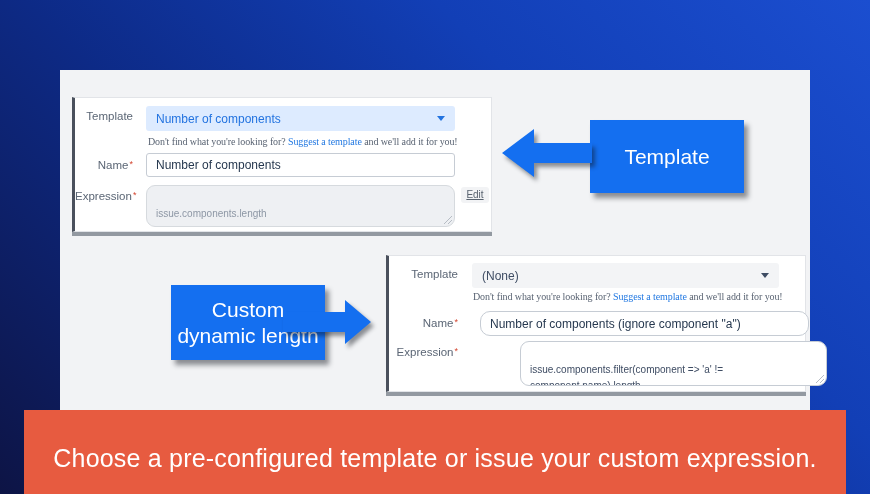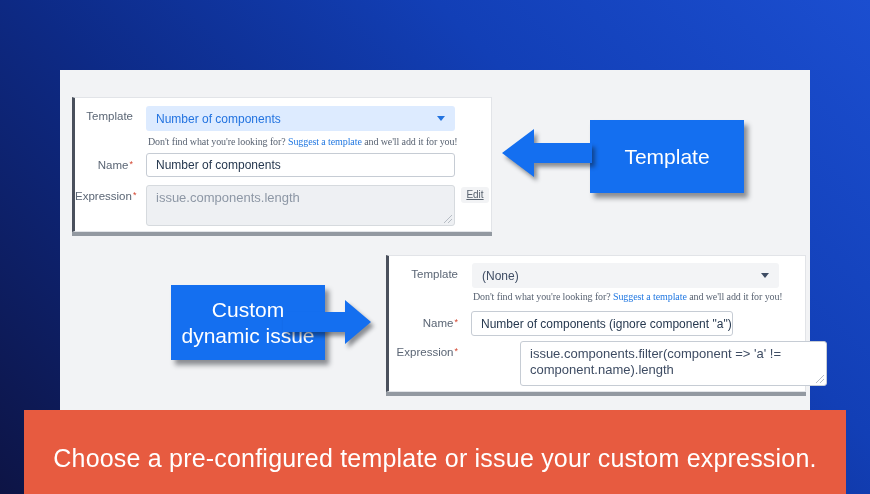--- a/index.html
+++ b/index.html
@@ -49,22 +49,22 @@
 
   .hint{position:absolute;font-size:10px;color:#596372;white-space:nowrap;letter-spacing:-0.1px;font-family:Liberation Serif, serif;}
   .hint .link{color:var(--link-blue,#2379e2);cursor:pointer;}
 
   .tinput{
     position:absolute;box-sizing:border-box;background:#fff;
     border:1px solid #c6ccd4;border-radius:3px;
     font-size:12px;color:#26384f;display:flex;align-items:center;padding:0 9px;white-space:nowrap;overflow:hidden;
   }
   .tarea{
-    position:absolute;box-sizing:border-box;border-radius:3px;
-    font-size:13px;line-height:16px;padding:4px 9px;overflow:hidden;
+    position:absolute;box-sizing:border-box;border-radius:9px;
+    font-size:10px;line-height:16px;padding:20px 9px;overflow:hidden;
   }
   .tarea-disabled{background:#eef0f3;border:1px solid #d6dade;color:#8d97a5;}
   .tarea-active{background:#fff;border:1px solid #c6ccd4;color:#3e4c63;margin-left:48px;}
   .resize-handle{
     position:absolute;right:2px;bottom:2px;width:9px;height:9px;
     background:repeating-linear-gradient(135deg,#b6bcc4 0 1px,transparent 1px 3.2px);
     clip-path:polygon(100% 0,100% 100%,0 100%);cursor:nwse-resize;
   }
   .edit-btn{
     position:absolute;box-sizing:border-box;background:#f2f3f5;border-radius:3px;
@@ -127,41 +127,41 @@
     <div class="select select-gray" style="left:83px;top:7px;width:307px;height:25px;">
       <span class="val">(None)</span>
       <span class="caret"></span>
     </div>
     <div class="hint" style="left:84px;top:35px;">
       <span>Don't find what you're looking for?</span>
       <span class="link">Suggest a template</span>
       <span>and we'll add it for you!</span>
     </div>
     <div class="flabel" style="left:0;top:61px;width:69px;"><span>Name</span><span class="req">*</span></div>
-    <div class="tinput" style="left:82px;top:55px;width:262px;height:25px;">
+    <div class="tinput" style="left:91px;top:55px;width:329px;height:25px;border-radius:10px;">
         <span>Number of components (ignore component "a")</span>
       </div>
     <div class="flabel" style="left:0;top:90px;width:69px;"><span>Expression</span><span class="req">*</span></div>
     <div class="tarea tarea-active" style="left:83px;top:85px;width:307px;height:45px;">
       <span>issue.components.filter(component =&gt; 'a' != component.name).length</span>
       <span class="resize-handle"></span>
     </div>
   </section>
 
   <div class="callout callout-template">
     <span>Template</span>
   </div>
   <svg class="arrow-svg arrow-left" width="92" height="54" viewBox="0 0 92 54">
     <polygon points="2,27 34,3 34,17 92,17 92,37 34,37 34,51"></polygon>
   </svg>
 
   <div class="callout callout-custom">
     <span>
       <span>Custom</span><br>
-      <span>dynamic issue</span>
+      <span>dynamic length</span>
     </span>
   </div>
   <svg class="arrow-svg arrow-right" width="90" height="48" viewBox="0 0 90 48">
     <polygon points="0,14 62,14 62,2 88,24 62,46 62,34 0,34"></polygon>
   </svg>
 
   <div class="banner">
     <span>Choose a pre-configured template or issue your custom expression.</span>
   </div>
 

